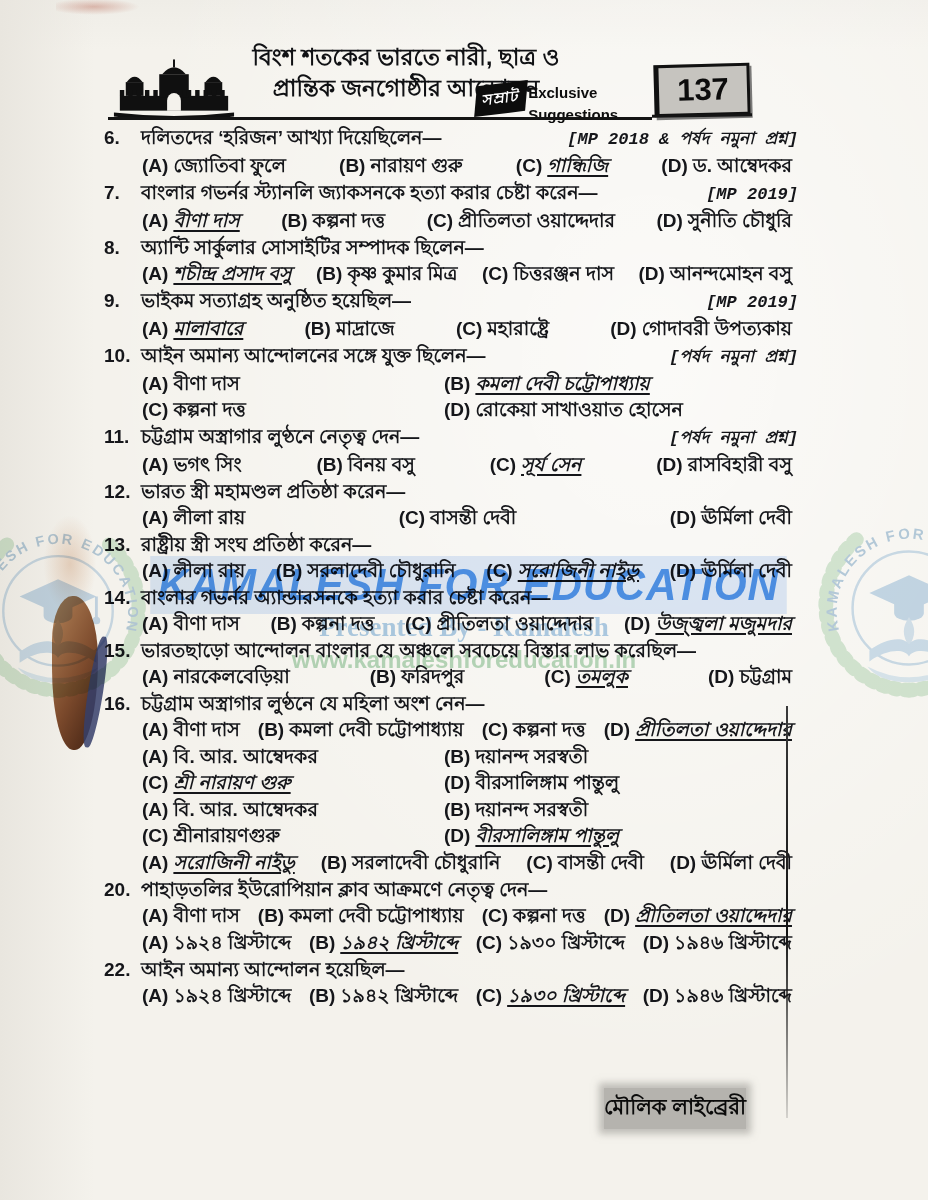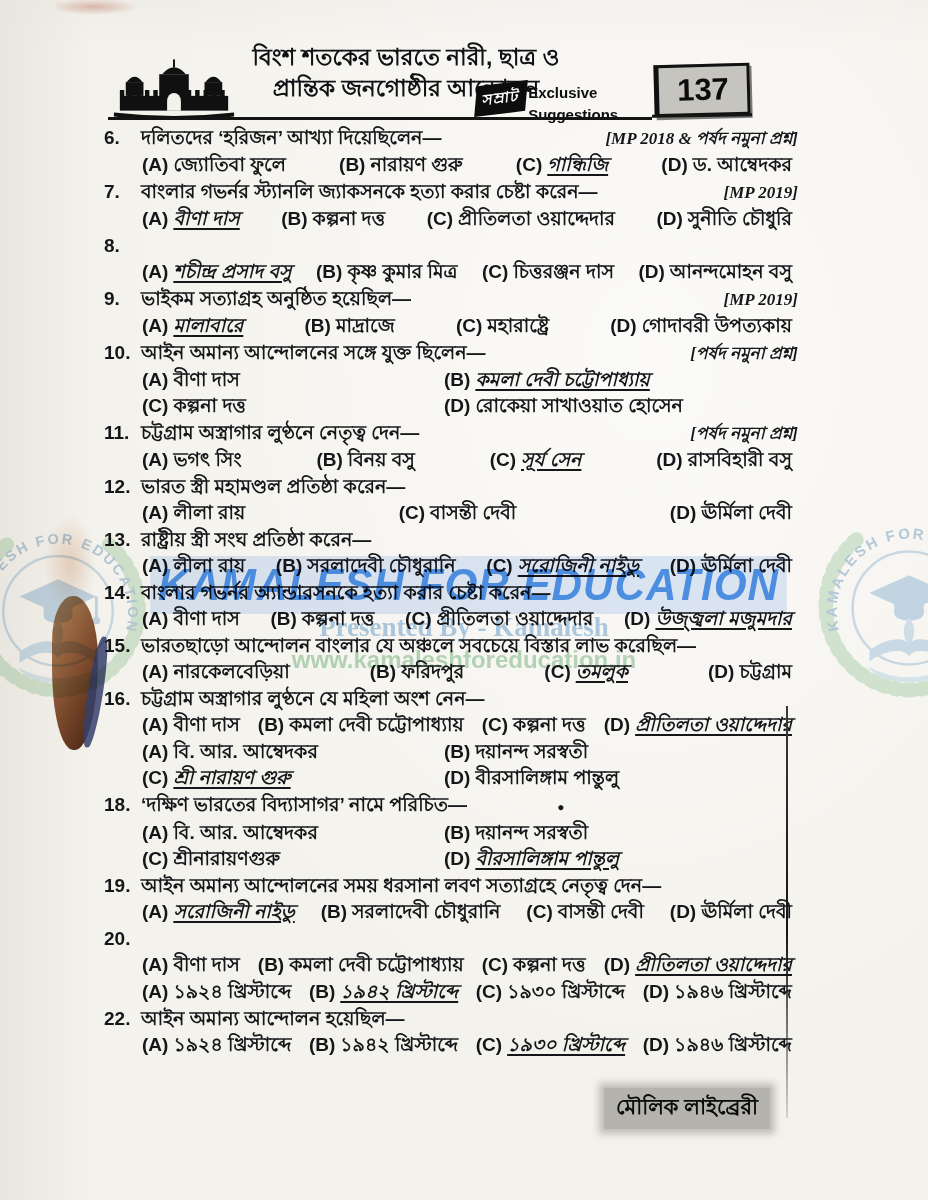--- a/index.html
+++ b/index.html
@@ -23,31 +23,31 @@
     font-weight:800;font-size:31px;color:#0c0c0c;transform:rotate(-1.5deg);
     box-shadow:2px 3px 0 rgba(20,20,20,.55);}
   .rule-main{position:absolute;left:108px;top:117px;width:544px;height:3px;background:#141414;}
   .rule-side{position:absolute;left:652px;top:114px;width:100px;height:3px;background:#141414;transform:rotate(-1deg);}
   
   .qwrap{position:absolute;left:104px;top:125px;width:696px;z-index:2;}
   .q{margin-bottom:1px;}
   .q-line{display:flex;align-items:baseline;font-weight:bold;font-size:19px;line-height:26px;}
   .q-num{flex:0 0 37px;}
   .q-dot{margin-left:90px;font-size:12px;}
-  .q-tag{margin-left:auto;font-family:Liberation Serif, serif;font-style:italic;font-weight:bold;
+  .q-tag{margin-left:auto;font-family:Liberation Mono, monospace;font-style:italic;font-weight:bold;
     font-size:17px;padding-right:2px;white-space:nowrap;}
   .opts{padding-left:38px;font-size:19px;line-height:26px;font-weight:bold;}
   .opts.inline{display:flex;justify-content:space-between;padding-right:8px;}
   .opts.grid{display:grid;grid-template-columns:302px auto;}
   .opt{white-space:nowrap;}
   .opt-label{font-weight:bold;margin-right:5px;}
   .ans .opt-text{font-style:italic;text-decoration:underline;text-decoration-thickness:2px;text-underline-offset:3px;}
   
   .stamp{position:absolute;left:604px;top:1088px;background:#b5b3ae;color:#0b0b0b;font-weight:800;
-    font-size:21px;padding:3px 12px;box-shadow:0 0 7px 5px rgba(150,148,142,.55);z-index:2;}
+    font-size:21px;padding:3px 0;box-shadow:0 0 7px 5px rgba(150,148,142,.55);z-index:2;}
   
   .wm{position:absolute;pointer-events:none;mix-blend-mode:multiply;}
   .wm-banner{top:556px;left:126px;width:684px;text-align:center;z-index:5;}
   .wm-banner span{display:inline-block;white-space:nowrap;font-weight:800;font-style:italic;
     font-size:44px;letter-spacing:1px;color:rgba(46,127,232,.82);
     background:rgba(148,188,245,.30);padding:4px 8px;transform:scaleX(.96);}
   .wm-presented{top:612px;left:0;right:0;text-align:center;z-index:5;
     font-family:"Liberation Serif",serif;font-size:27px;font-weight:bold;color:rgba(110,165,215,.55);}
   .wm-site{top:646px;left:0;right:0;text-align:center;z-index:5;
     font-size:24px;font-weight:bold;color:rgba(140,195,150,.62);}
@@ -140,20 +140,21 @@
           <span class="opt ans"><span class="opt-label">(A)</span><span class="opt-text">বীণা দাস</span></span>
           <span class="opt"><span class="opt-label">(B)</span><span class="opt-text">কল্পনা দত্ত</span></span>
           <span class="opt"><span class="opt-label">(C)</span><span class="opt-text">প্রীতিলতা ওয়াদ্দেদার</span></span>
           <span class="opt"><span class="opt-label">(D)</span><span class="opt-text">সুনীতি চৌধুরি</span></span>
         </div>
     </div>
 
     <div class="q">
       <div class="q-line">
         <span class="q-num">8.</span>
+        <span class="q-text">অ্যান্টি সার্কুলার সোসাইটির সম্পাদক ছিলেন—</span>
 
       </div>
       <div class="opts inline">
           <span class="opt ans"><span class="opt-label">(A)</span><span class="opt-text">শচীন্দ্র প্রসাদ বসু</span></span>
           <span class="opt"><span class="opt-label">(B)</span><span class="opt-text">কৃষ্ণ কুমার মিত্র</span></span>
           <span class="opt"><span class="opt-label">(C)</span><span class="opt-text">চিত্তরঞ্জন দাস</span></span>
           <span class="opt"><span class="opt-label">(D)</span><span class="opt-text">আনন্দমোহন বসু</span></span>
         </div>
     </div>
 
@@ -274,51 +275,41 @@
     <div class="q">
       <div class="opts grid">
           <span class="opt"><span class="opt-label">(A)</span><span class="opt-text">বি. আর. আম্বেদকর</span></span>
           <span class="opt"><span class="opt-label">(B)</span><span class="opt-text">দয়ানন্দ সরস্বতী</span></span>
           <span class="opt ans"><span class="opt-label">(C)</span><span class="opt-text">শ্রী নারায়ণ গুরু</span></span>
           <span class="opt"><span class="opt-label">(D)</span><span class="opt-text">বীরসালিঙ্গাম পান্তুলু</span></span>
         </div>
     </div>
 
     <div class="q">
-      <div class="q-line">
-        <span class="q-num">18.</span>
-        <span class="q-text">‘দক্ষিণ ভারতের বিদ্যাসাগর’ নামে পরিচিত—</span>
-        <span class="q-dot">●</span>
-
-      </div>
       <div class="opts grid">
           <span class="opt"><span class="opt-label">(A)</span><span class="opt-text">বি. আর. আম্বেদকর</span></span>
           <span class="opt"><span class="opt-label">(B)</span><span class="opt-text">দয়ানন্দ সরস্বতী</span></span>
           <span class="opt"><span class="opt-label">(C)</span><span class="opt-text">শ্রীনারায়ণগুরু</span></span>
           <span class="opt ans"><span class="opt-label">(D)</span><span class="opt-text">বীরসালিঙ্গাম পান্তুলু</span></span>
         </div>
     </div>
 
     <div class="q">
-      <div class="q-line">
-        <span class="q-num">19.</span>
-        <span class="q-text">আইন অমান্য আন্দোলনের সময় ধরসানা লবণ সত্যাগ্রহে নেতৃত্ব দেন—</span>
-
-      </div>
       <div class="opts inline">
           <span class="opt ans"><span class="opt-label">(A)</span><span class="opt-text">সরোজিনী নাইডু</span></span>
           <span class="opt"><span class="opt-label">(B)</span><span class="opt-text">সরলাদেবী চৌধুরানি</span></span>
           <span class="opt"><span class="opt-label">(C)</span><span class="opt-text">বাসন্তী দেবী</span></span>
           <span class="opt"><span class="opt-label">(D)</span><span class="opt-text">ঊর্মিলা দেবী</span></span>
         </div>
     </div>
 
     <div class="q">
       <div class="q-line">
         <span class="q-num">20.</span>
+        <span class="q-text">পাহাড়তলির ইউরোপিয়ান ক্লাব আক্রমণে নেতৃত্ব দেন—</span>
 
       </div>
       <div class="opts inline">
           <span class="opt"><span class="opt-label">(A)</span><span class="opt-text">বীণা দাস</span></span>
           <span class="opt"><span class="opt-label">(B)</span><span class="opt-text">কমলা দেবী চট্টোপাধ্যায়</span></span>
           <span class="opt"><span class="opt-label">(C)</span><span class="opt-text">কল্পনা দত্ত</span></span>
           <span class="opt ans"><span class="opt-label">(D)</span><span class="opt-text">প্রীতিলতা ওয়াদ্দেদার</span></span>
         </div>
     </div>
 

